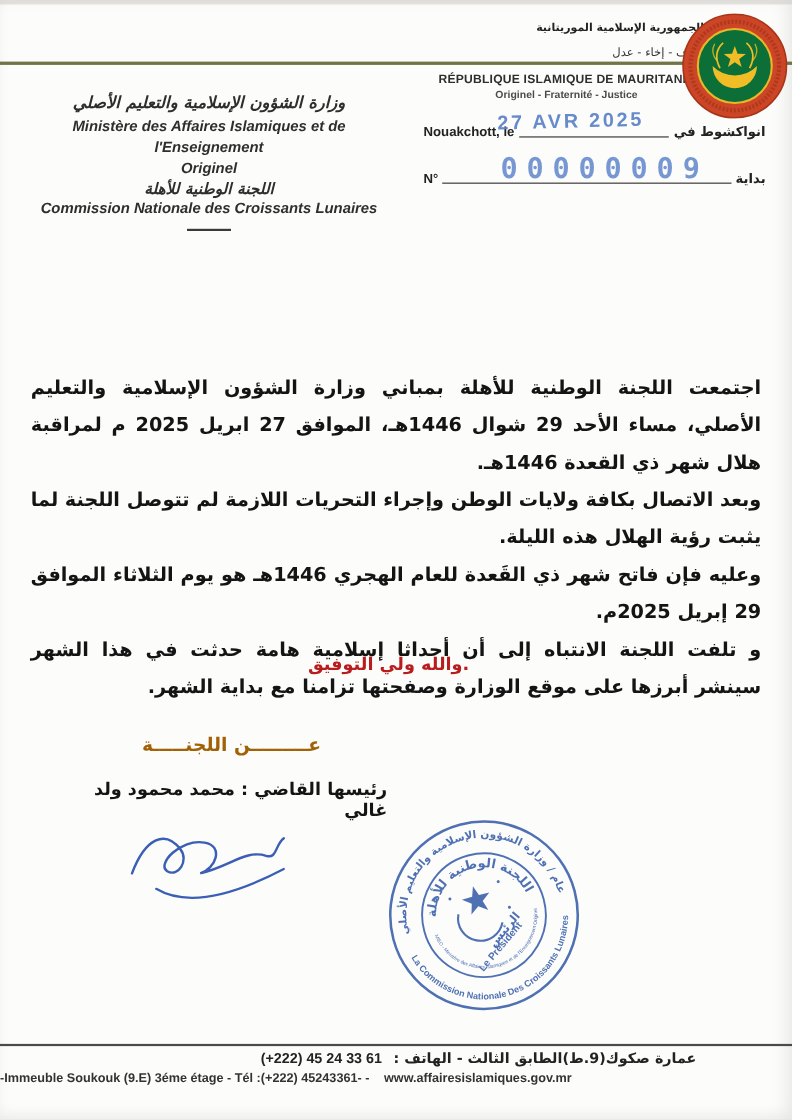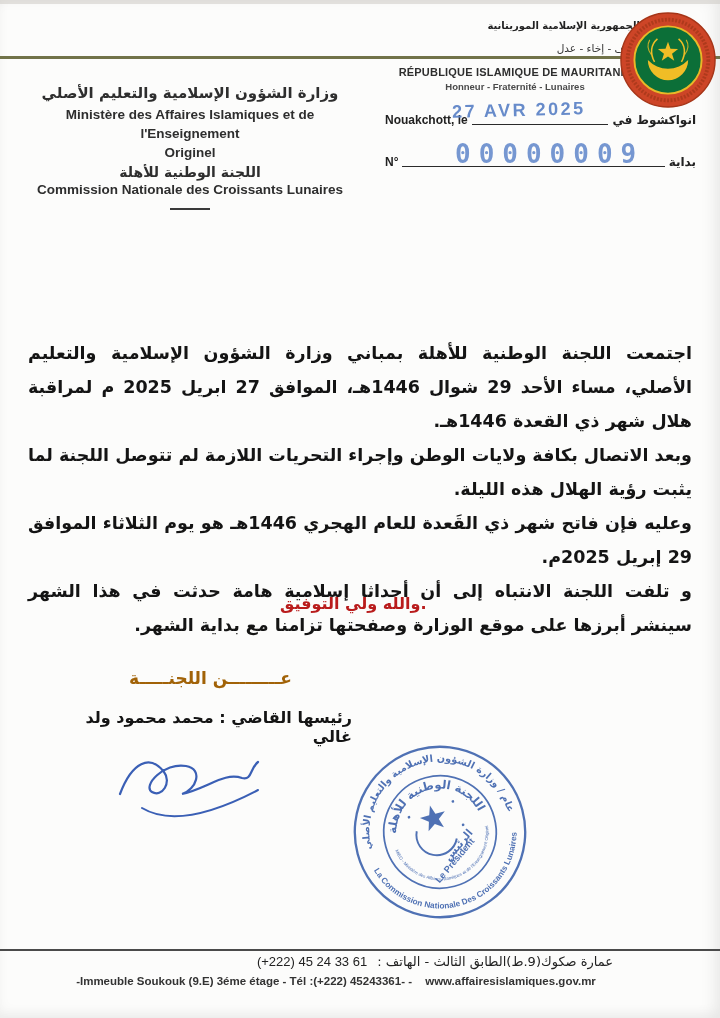--- a/index.html
+++ b/index.html
@@ -12,21 +12,21 @@
   
   .emblem{position:absolute;left:620px;top:12px;width:96px;height:96px;z-index:3;}
   .rule-top{position:absolute;top:56px;left:0;width:720px;height:3px;background:#717349;z-index:1;}
   .rep-ar{position:absolute;left:390px;top:20px;width:250px;text-align:right;
           font-weight:bold;font-size:10px;color:#222;}
   .motto-ar{position:absolute;left:390px;top:42px;width:250px;text-align:right;font-size:10.5px;color:#333;}
   .rep-fr{position:absolute;left:370px;top:66px;width:290px;text-align:center;
           font-weight:bold;font-size:11px;letter-spacing:.2px;color:#2e2e2e;}
   .motto-fr{position:absolute;left:370px;top:81px;width:290px;text-align:center;
           font-weight:bold;font-size:9.5px;color:#4a4a4a;}
-  .org-block{position:absolute;left:22px;top:84px;width:336px;text-align:center;color:#2e2e2e;}
+  .org-block{position:absolute;left:22px;top:84px;width:336px;text-align:center;color:#2e2e2e;font-style:italic;}
   .org-ar1{font-size:15px;font-weight:bold;margin-bottom:3px;}
   .org-fr{font-size:13.5px;font-weight:bold;line-height:19px;}
   .org-ar2{font-size:14px;font-weight:bold;margin-top:2px;}
   .org-dash{width:40px;height:2px;background:#3a3a3a;margin:9px auto 0;}
 
   .ref-row{position:absolute;left:385px;width:313px;display:flex;align-items:flex-end;font-size:12px;color:#222;}
   .row-date{top:112px;}
   .row-num{top:154px;}
   .ref-row .lab{font-weight:bold;white-space:nowrap;}
   .ref-row .lab-ar{font-size:12px;white-space:nowrap;padding-right:2px;font-weight:bold;}
@@ -49,23 +49,23 @@
   .behalf{position:absolute;left:103px;top:668px;width:215px;text-align:center;
           font-weight:bold;font-size:17px;color:#a16207;}
   .president{position:absolute;left:62px;top:708px;width:290px;direction:rtl;text-align:right;
              font-weight:bold;font-size:16px;color:#141414;}
   .signature{position:absolute;left:112px;top:732px;width:180px;height:100px;z-index:2;}
   .round-stamp{position:absolute;left:348px;top:740px;width:184px;height:184px;opacity:.92;}
 
   
   .footer-rule{position:absolute;top:949px;left:0;width:720px;height:2px;background:#4a4a4a;}
   .footer-ar{position:absolute;top:954px;left:150px;width:570px;direction:rtl;text-align:center;
-             font-size:13px;font-weight:400;color:#222;}
+             font-size:13px;font-weight:700;color:#222;}
   .footer-ar .phone{direction:ltr;unicode-bidi:embed;margin-right:6px;font-family:"Liberation Sans",sans-serif;}
-  .footer-fr{position:absolute;top:975px;left:0;width:672px;text-align:center;
+  .footer-fr{position:absolute;top:975px;left:0;width:672px;text-align:left;
              font-size:11.5px;font-weight:600;color:#333;}
   .footer-fr .site{font-weight:bold;margin-left:10px;}
 </style>
 </head>
 <body>
 
 <div class="page">
   <div class="scan-edge"></div>
 
   <svg class="emblem" viewBox="0 0 100 100">
@@ -77,21 +77,21 @@
     <path d="M 29 50 A 21 21 0 0 0 71 50 A 29 29 0 0 1 29 50 Z" fill="#f0bd26"></path>
     <path d="M 36 52 C 31 43 32 34 39 28" stroke="#f0bd26" stroke-width="1.6" fill="none"></path>
     <path d="M 64 52 C 69 43 68 34 61 28" stroke="#f0bd26" stroke-width="1.6" fill="none"></path>
     <path d="M 33 45 C 29 40 28 34 31 29 M 67 45 C 71 40 72 34 69 29" stroke="#f0bd26" stroke-width="1.2" fill="none" opacity=".8"></path>
   </svg>
 
   <div class="rep-ar ar">الجمهورية الإسلامية الموريتانية</div>
   <div class="motto-ar ar">شرف - إخاء - عدل</div>
   <div class="rule-top"></div>
   <div class="rep-fr">RÉPUBLIQUE ISLAMIQUE DE MAURITANIE</div>
-  <div class="motto-fr">Honneur - Fraternité - Lunaires</div>
+  <div class="motto-fr">Originel - Fraternité - Justice</div>
 
   <div class="org-block">
     <div class="org-ar1 ar">وزارة الشؤون الإسلامية والتعليم الأصلي</div>
     <div class="org-fr">Ministère des Affaires Islamiques et de l'Enseignement</div>
     <div class="org-fr">Originel</div>
     <div class="org-ar2 ar">اللجنة الوطنية للأهلة</div>
     <div class="org-fr">Commission Nationale des Croissants Lunaires</div>
     <div class="org-dash"></div>
   </div>
 

